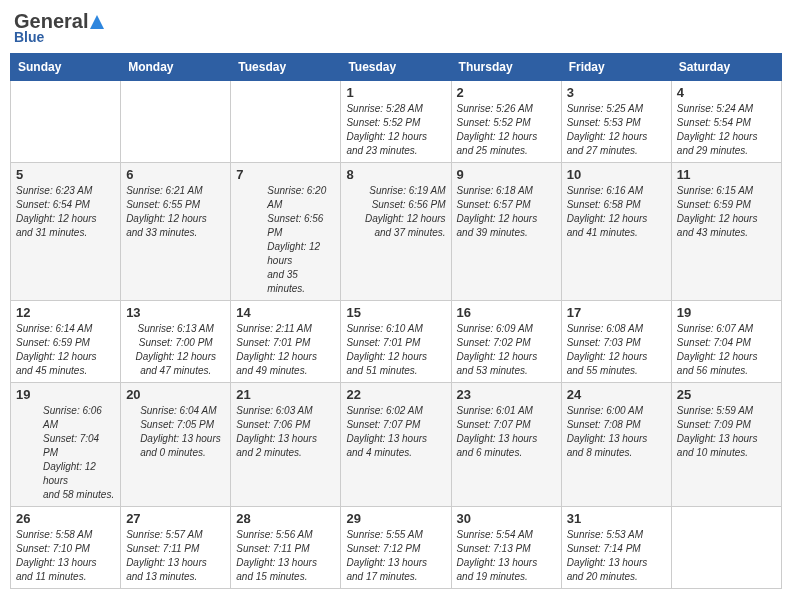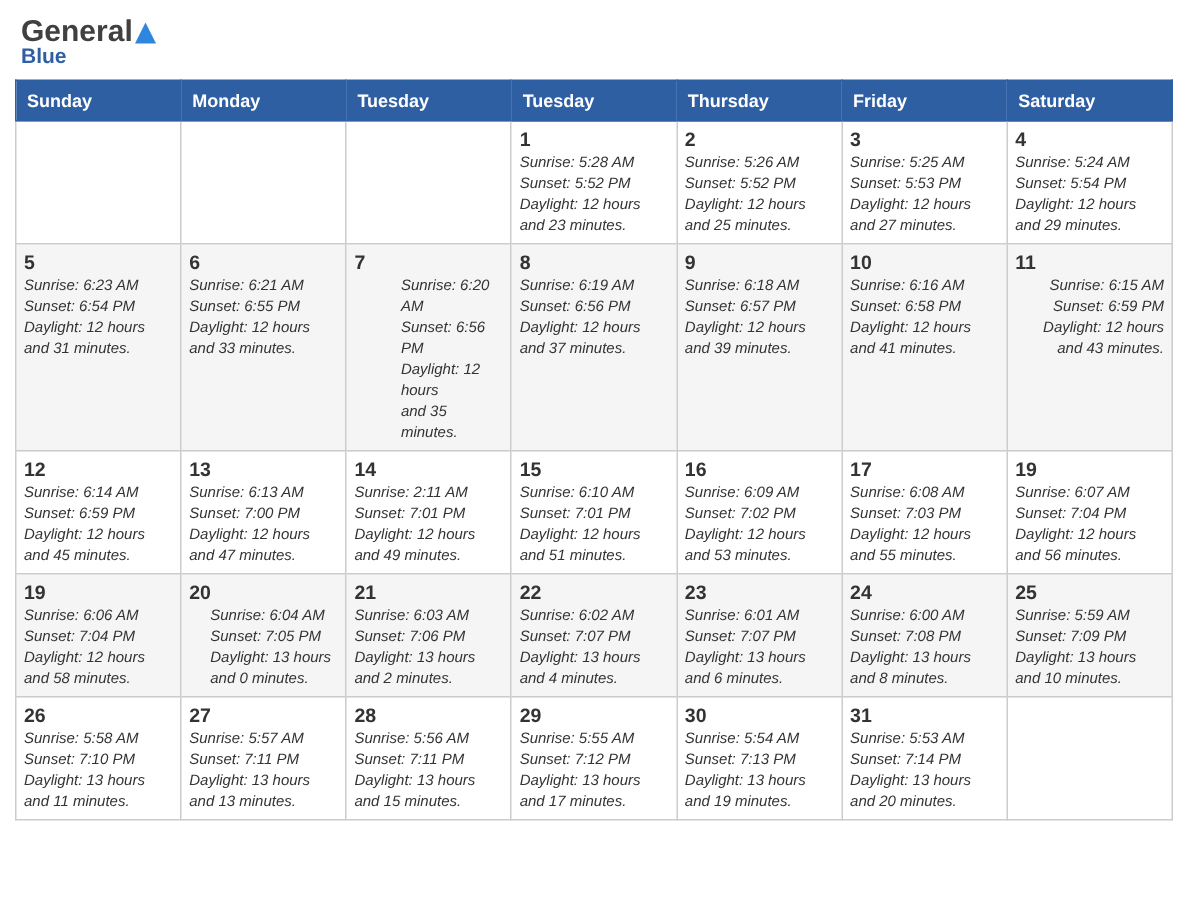--- a/index.html
+++ b/index.html
@@ -158,58 +158,58 @@
         </td>
         <td>
           <span class="day-num">7</span>
           <div class="day-info" style="white-space: pre-line; margin-left: 31px;">Sunrise: 6:20 AM
 Sunset: 6:56 PM
 Daylight: 12 hours
 and 35 minutes.</div>
         </td>
         <td>
           <span class="day-num">8</span>
-          <div class="day-info" style="white-space: pre-line;">Sunrise: 6:19 AM
+          <div class="day-info" style="white-space: pre-line; text-align: right;">Sunrise: 6:19 AM
 Sunset: 6:56 PM
 Daylight: 12 hours
 and 37 minutes.</div>
         </td>
         <td>
           <span class="day-num">9</span>
           <div class="day-info" style="white-space: pre-line;">Sunrise: 6:18 AM
 Sunset: 6:57 PM
 Daylight: 12 hours
 and 39 minutes.</div>
         </td>
         <td>
           <span class="day-num">10</span>
           <div class="day-info" style="white-space: pre-line;">Sunrise: 6:16 AM
 Sunset: 6:58 PM
 Daylight: 12 hours
 and 41 minutes.</div>
         </td>
         <td>
           <span class="day-num">11</span>
-          <div class="day-info" style="white-space: pre-line; text-align: right;">Sunrise: 6:15 AM
+          <div class="day-info" style="white-space: pre-line;">Sunrise: 6:15 AM
 Sunset: 6:59 PM
 Daylight: 12 hours
 and 43 minutes.</div>
         </td>
       </tr>
       <tr>
         <td>
           <span class="day-num">12</span>
           <div class="day-info" style="white-space: pre-line;">Sunrise: 6:14 AM
 Sunset: 6:59 PM
 Daylight: 12 hours
 and 45 minutes.</div>
         </td>
         <td>
           <span class="day-num">13</span>
-          <div class="day-info" style="white-space: pre-line;">Sunrise: 6:13 AM
+          <div class="day-info" style="white-space: pre-line; text-align: center;">Sunrise: 6:13 AM
 Sunset: 7:00 PM
 Daylight: 12 hours
 and 47 minutes.</div>
         </td>
         <td>
           <span class="day-num">14</span>
           <div class="day-info" style="white-space: pre-line;">Sunrise: 2:11 AM
 Sunset: 7:01 PM
 Daylight: 12 hours
 and 49 minutes.</div>
@@ -239,21 +239,21 @@
           <span class="day-num">19</span>
           <div class="day-info" style="white-space: pre-line;">Sunrise: 6:07 AM
 Sunset: 7:04 PM
 Daylight: 12 hours
 and 56 minutes.</div>
         </td>
       </tr>
       <tr class="row-shaded">
         <td>
           <span class="day-num">19</span>
-          <div class="day-info" style="white-space: pre-line;">Sunrise: 6:06 AM
+          <div class="day-info" style="white-space: pre-line; margin-left: 27px;">Sunrise: 6:06 AM
 Sunset: 7:04 PM
 Daylight: 12 hours
 and 58 minutes.</div>
         </td>
         <td>
           <span class="day-num">20</span>
           <div class="day-info" style="white-space: pre-line; margin-left: 14px;">Sunrise: 6:04 AM
 Sunset: 7:05 PM
 Daylight: 13 hours
 and 0 minutes.</div>

